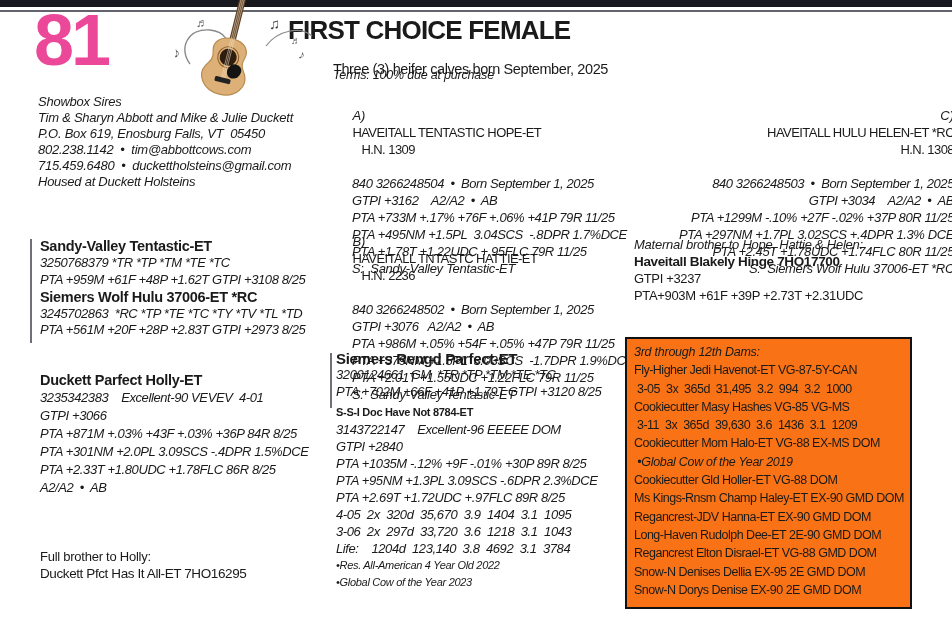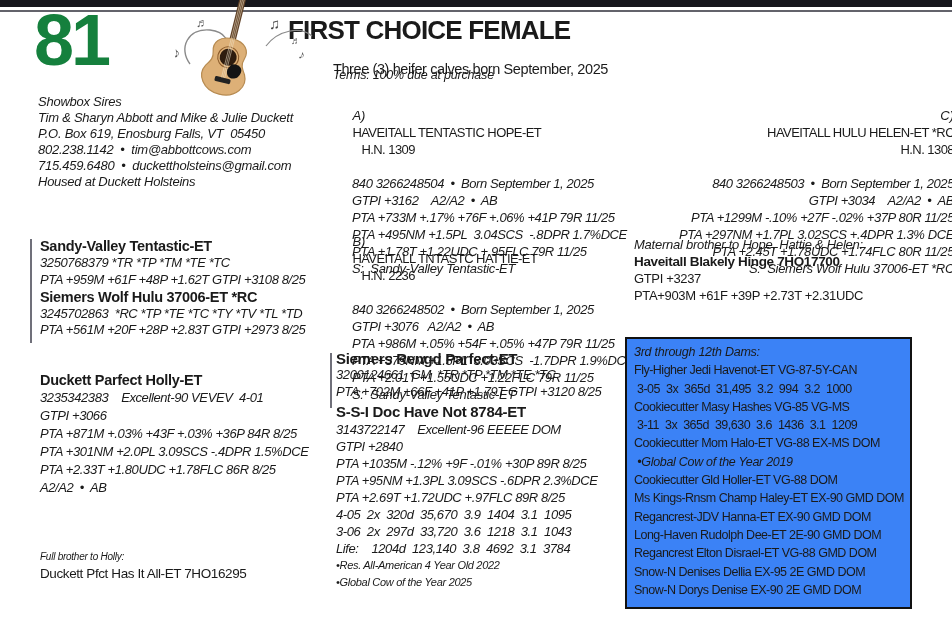--- a/index.html
+++ b/index.html
@@ -4,21 +4,21 @@
 <style>
   html,body { margin:0; padding:0; background:#e8e8e8; }
   .page {
     position:relative; width:952px; height:628px; background:#ffffff;
     font-family:"Liberation Sans","DejaVu Sans",sans-serif; color:#1a1a1a;
     overflow:hidden; margin:0 auto;
   }
   .topbar  { position:absolute; top:0; left:0; width:952px; height:7px; background:#17171d; }
   .topline { position:absolute; top:10px; left:0; width:952px; height:2px; background:#63636b; }
 
-  .lot { position:absolute; top:4px; left:34px; font-size:72px; font-weight:800; letter-spacing:-3px; line-height:1.0; color:#15803d; }
+  .lot { position:absolute; top:4px; left:34px; font-size:72px; font-weight:800; letter-spacing:-3px; line-height:1.0; color:#ec4899; }
 
   .guitar { position:absolute; top:0px; left:170px; width:150px; height:100px; z-index:3; }
 
   .title    { position:absolute; top:15px; left:288px; font-size:26px; font-weight:700; letter-spacing:-0.8px; white-space:pre; }
   .subtitle { position:absolute; top:49px; left:333px; font-size:14.5px; letter-spacing:-0.4px; white-space:pre;margin-top:12px; }
   .terms    { position:absolute; top:68px; left:333px; font-size:12.5px; font-style:italic; letter-spacing:-0.2px; white-space:pre; }
 
   .consignor { position:absolute; top:94px; left:38px; width:292px; font-style:italic; font-size:13px; line-height:15.9px; letter-spacing:-0.25px; }
   .consignor div { white-space:pre; }
 
@@ -26,48 +26,48 @@
   .vbar1 { top:239px; left:30px; height:104px; }
   .vbar2 { top:353px; left:330px; height:55px; }
 
   .ped-name { font-size:14.5px; font-weight:700; letter-spacing:-0.3px; line-height:17px; white-space:pre; }
   .ped-line { font-size:13px; letter-spacing:-0.4px; line-height:16.8px; white-space:pre;font-style:italic; }
 
   .sire-block { position:absolute; top:238px; left:40px; width:292px; }
   .dam-block  { position:absolute; top:372px; left:40px; width:292px; }
   .dam-block .ped-line { line-height:18px; }
   .full-brother { position:absolute; top:548px; left:40px; width:292px; }
-  .fb-label { font-size:10px; font-style:italic; letter-spacing:-0.25px; line-height:17px; white-space:pre; }
+  .fb-label { font-size:13px; letter-spacing:-0.25px; line-height:17px; white-space:pre; }
   .fb-name  { font-size:13.5px; letter-spacing:-0.4px; line-height:17px; white-space:pre; }
 
   .calf { position:absolute; width:298px; }
   .calf-a { top:90px;  left:334px; }
   .calf-b { top:216px; left:334px; }
   .calf-c { top:90px;  left:636px; width:318px;text-align:right; }
   .calf-head { font-size:13px; line-height:17px; white-space:pre; letter-spacing:-0.55px; }
   .calf-letter { font-style:italic; letter-spacing:0; }
   .calf-hn { padding-left:9px; }
   .calf-body { margin-left:18px; }
   .calf-body .ped-line { line-height:17px; }
   .s-line { font-size:13px; font-style:italic; letter-spacing:-0.3px; line-height:17px; white-space:pre; }
 
   .mid-sire { position:absolute; top:350px; left:336px; width:296px; }
   .mid-sire .ped-name { font-size:15px; }
   .mid-dam  { position:absolute; top:403px; left:336px; width:296px; }
-  .mid-dam .ped-name { font-size:15px; line-height:18px; }
+  .mid-dam .ped-name { font-size:11px; line-height:18px; }
   .mid-dam .ped-line { line-height:17px; }
   .award { font-size:11px; font-style:italic; letter-spacing:-0.3px; line-height:17px; white-space:pre; }
 
   .mat-bro { position:absolute; top:236px; left:634px; width:318px; }
   .mb-label { font-size:13px; font-style:italic; letter-spacing:-0.25px; line-height:17px; white-space:pre; }
   .mb-name  { font-size:13.5px; font-weight:700; letter-spacing:-0.35px; line-height:17px; white-space:pre; }
   .mb-line  { font-size:13px; letter-spacing:-0.35px; line-height:17px; white-space:pre; }
 
   .dams-box { position:absolute; top:337px; left:625px; width:287px; height:272px; border:2.5px solid #111;
-              padding:4px 7px; box-sizing:border-box; background:#3b82f6; }
+              padding:4px 7px; box-sizing:border-box; background:#f97316; }
   .box-title { font-size:12.5px; font-style:italic; letter-spacing:-0.25px; line-height:18.3px; white-space:pre; }
   .box-line  { font-size:12.5px; letter-spacing:-0.5px; line-height:18.3px; white-space:pre; }
   .box-line.it { font-style:italic; letter-spacing:-0.3px; }
 </style>
 </head>
 <body>
 
 <div class="page">
 
   <div class="topbar"></div>
@@ -194,21 +194,21 @@
     <div class="ped-name">S-S-I Doc Have Not 8784-ET</div>
     <div class="ped-line">3143722147    Excellent-96 EEEEE DOM</div>
     <div class="ped-line">GTPI +2840</div>
     <div class="ped-line">PTA +1035M -.12% +9F -.01% +30P 89R 8/25</div>
     <div class="ped-line">PTA +95NM +1.3PL 3.09SCS -.6DPR 2.3%DCE</div>
     <div class="ped-line">PTA +2.69T +1.72UDC +.97FLC 89R 8/25</div>
     <div class="ped-line">4-05  2x  320d  35,670  3.9  1404  3.1  1095</div>
     <div class="ped-line">3-06  2x  297d  33,720  3.6  1218  3.1  1043</div>
     <div class="ped-line">Life:    1204d  123,140  3.8  4692  3.1  3784</div>
     <div class="award">•Res. All-American 4 Year Old 2022</div>
-    <div class="award">•Global Cow of the Year 2025</div>
+    <div class="award">•Global Cow of the Year 2023</div>
   </div>
 
   <div class="mat-bro">
     <div class="mb-label">Maternal brother to Hope, Hattie &amp; Helen:</div>
     <div class="mb-name">Haveitall Blakely Hinge 7HO17700</div>
     <div class="mb-line">GTPI +3237</div>
     <div class="mb-line">PTA+903M +61F +39P +2.73T +2.31UDC</div>
   </div>
 
   <div class="dams-box">

